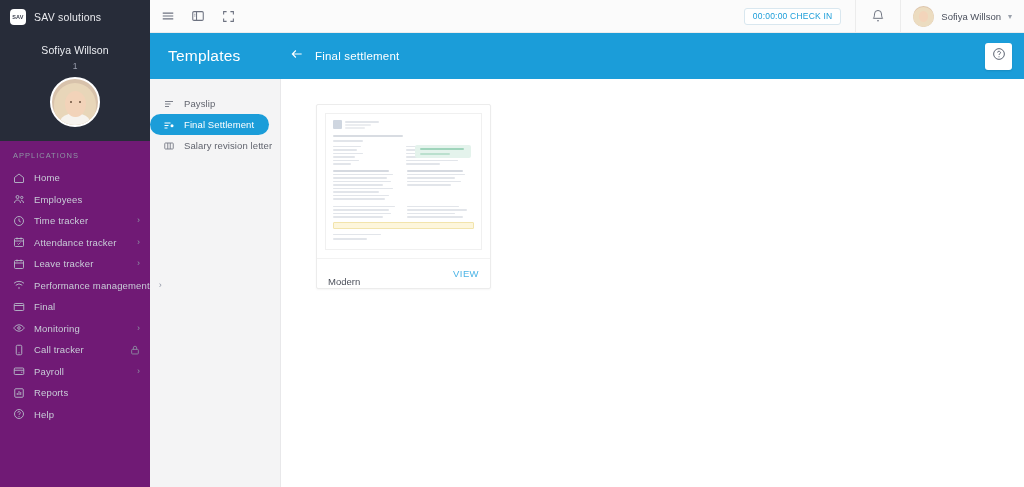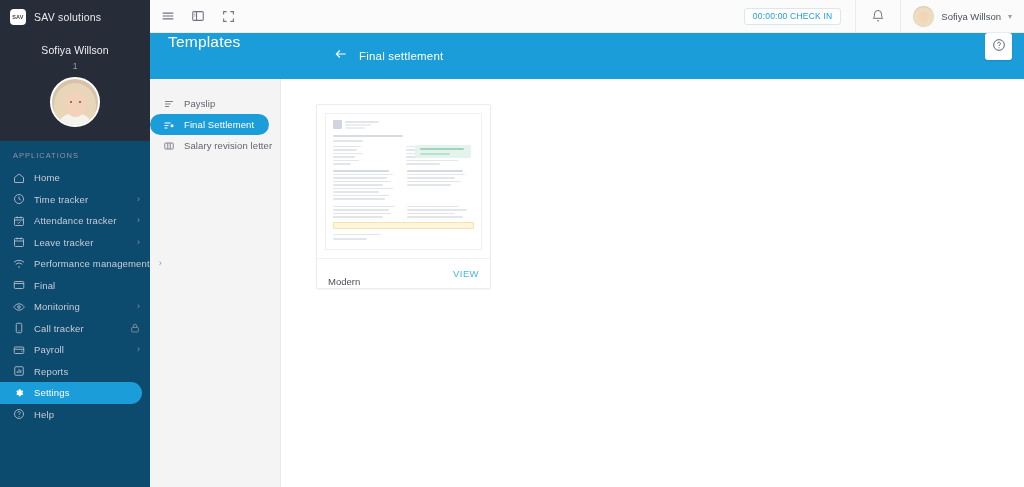--- a/index.html
+++ b/index.html
@@ -6,21 +6,21 @@
   html, body {
     width: 1024px; height: 487px;
     font-family: "Liberation Sans", sans-serif;
     background: #ffffff; overflow: hidden;
   }
   .app { position: relative; width: 1024px; height: 487px; display: flex; }
 
   
   .sidebar {
     width: 150px; height: 487px;
-    background: #0c4a6e;
+    background: #701a75;
     flex-shrink: 0;
     position: relative;
     display: flex; flex-direction: column;
   }
   .brand {
     height: 33px; background: #272c39;
     display: flex; align-items: center; padding-left: 10px; gap: 8px;
   }
   .brand-logo {
     width: 16px; height: 16px; border-radius: 4px; background: #ffffff;
@@ -88,22 +88,22 @@
   .user-av {
     width: 21px; height: 21px; border-radius: 50%; overflow: hidden; position: relative; background:#ddc5ab;
   }
   .ua-hair { position:absolute; left:0px; top:1px; width:21px; height:20px; border-radius:50%; background:#ecdcc0; }
   .ua-face { position:absolute; left:6px; top:5px; width:9px; height:11px; border-radius:50%; background:#f3d4ba; }
   .user-name { font-size: 9.5px; color: #4a4f5c; }
   .caret { font-size: 8px; color: #9aa0ab; }
 
   
   .bluebar {
-    height: 46px; background: #1b9dd9; display: flex; 
-    padding: 0 12px 0 18px; flex-shrink: 0; gap: 44px;
+    height: 46px; background: #1b9dd9; display: flex; align-items: center;
+    padding: 0 12px 0 18px; flex-shrink: 0;
   }
   .page-title { font-size: 15.5px; color: #ffffff; letter-spacing: .2px; width: 122px; }
   .crumb { display: flex; align-items: center; gap: 11px; cursor: pointer; }
   .crumb-text { font-size: 11.5px; color: #ffffff; letter-spacing: .2px; }
   .help-btn {
     margin-left: auto; width: 27px; height: 27px; border-radius: 3px;
     background: #ffffff; display: flex; align-items: center; justify-content: center;
     cursor: pointer; box-shadow: 0 1px 2px rgba(0,0,0,.12);
   }
 
@@ -189,20 +189,31 @@
 
       <div class="nav-item">
         <span class="ico">
             <svg width="12" height="12" viewBox="0 0 24 24" fill="none" stroke="#b7bcc9" stroke-width="1.8">
               <path d="M3 11l9-7 9 7v9a1 1 0 01-1 1H4a1 1 0 01-1-1z"></path>
             </svg>
           </span>
         <span class="nav-label">Home</span>
       </div>
 
+      <div class="nav-item">
+        <span class="ico">
+            <svg width="12" height="12" viewBox="0 0 24 24" fill="none" stroke="#b7bcc9" stroke-width="1.8">
+              <circle cx="9" cy="8" r="3"></circle>
+              <path d="M3 20c0-3.3 2.7-6 6-6s6 2.7 6 6"></path>
+              <circle cx="17.5" cy="9" r="2.3"></circle>
+              <path d="M16 14.4c2.8.2 5 2.6 5 5.6"></path>
+            </svg>
+          </span>
+        <span class="nav-label">Employees</span>
+      </div>
 
 
       <div class="nav-item">
         <span class="ico">
             <svg width="12" height="12" viewBox="0 0 24 24" fill="none" stroke="#b7bcc9" stroke-width="1.8">
               <circle cx="12" cy="12" r="9"></circle>
               <path d="M12 7v5l3.5 2"></path>
             </svg>
           </span>
         <span class="nav-label">Time tracker</span>
@@ -294,29 +305,20 @@
       <div class="nav-item">
         <span class="ico">
             <svg width="12" height="12" viewBox="0 0 24 24" fill="none" stroke="#b7bcc9" stroke-width="1.8">
               <rect x="3.5" y="3.5" width="17" height="17" rx="2"></rect>
               <path d="M8.5 16v-4M12 16V8M15.5 16v-6"></path>
             </svg>
           </span>
         <span class="nav-label">Reports</span>
       </div>
 
-      <div class="nav-item active">
-        <span class="ico">
-            <svg width="12" height="12" viewBox="0 0 24 24" fill="#ffffff">
-              <path d="M12 8.2a3.8 3.8 0 100 7.6 3.8 3.8 0 000-7.6zm0 5.9a2.1 2.1 0 110-4.2 2.1 2.1 0 010 4.2z"></path>
-              <path d="M20.5 13.3l-1.6-.9c.1-.5.1-1.3 0-1.8l1.6-.9-1.9-3.3-1.6.9c-.4-.4-1.1-.8-1.6-1V4.5h-3.8v1.8c-.5.2-1.2.6-1.6 1l-1.6-.9-1.9 3.3 1.6.9c-.1.5-.1 1.3 0 1.8l-1.6.9 1.9 3.3 1.6-.9c.4.4 1.1.8 1.6 1v1.8h3.8v-1.8c.5-.2 1.2-.6 1.6-1l1.6.9z"></path>
-            </svg>
-          </span>
-        <span class="nav-label">Settings</span>
-      </div>
 
       <div class="nav-item">
         <span class="ico">
             <svg width="12" height="12" viewBox="0 0 24 24" fill="none" stroke="#b7bcc9" stroke-width="1.8">
               <circle cx="12" cy="12" r="9"></circle>
               <path d="M9.6 9.4a2.5 2.5 0 114.3 2c-.9.7-1.9 1.1-1.9 2.3"></path>
               <circle cx="12" cy="17" r="1" fill="#b7bcc9" stroke="none"></circle>
             </svg>
           </span>
         <span class="nav-label">Help</span>

